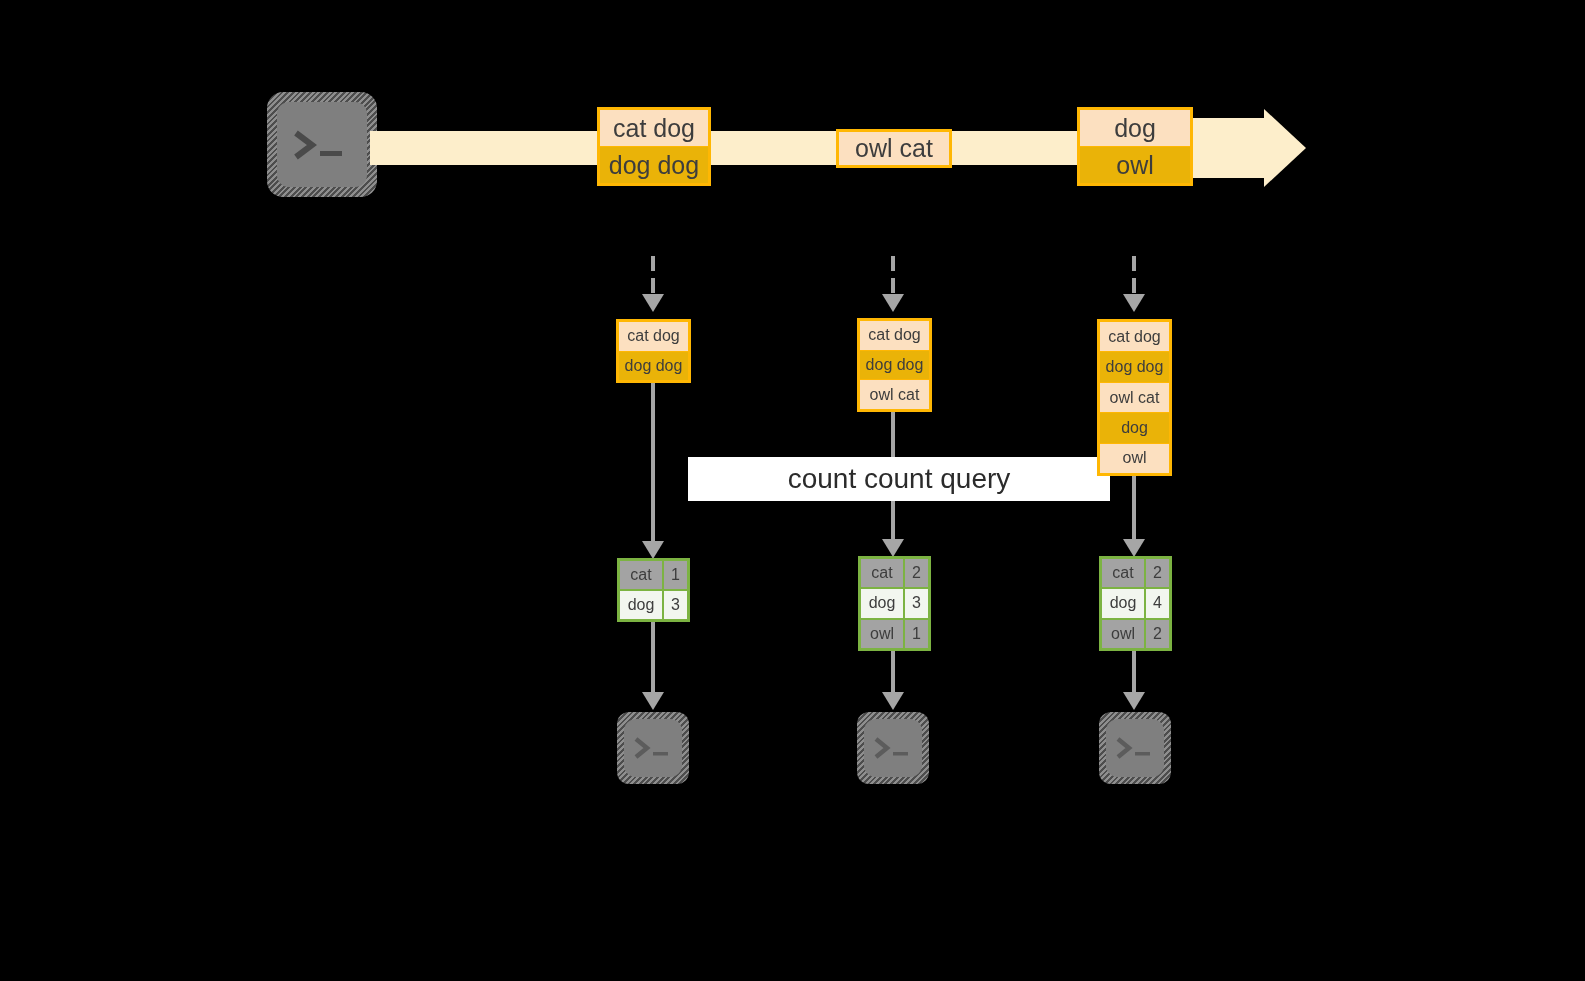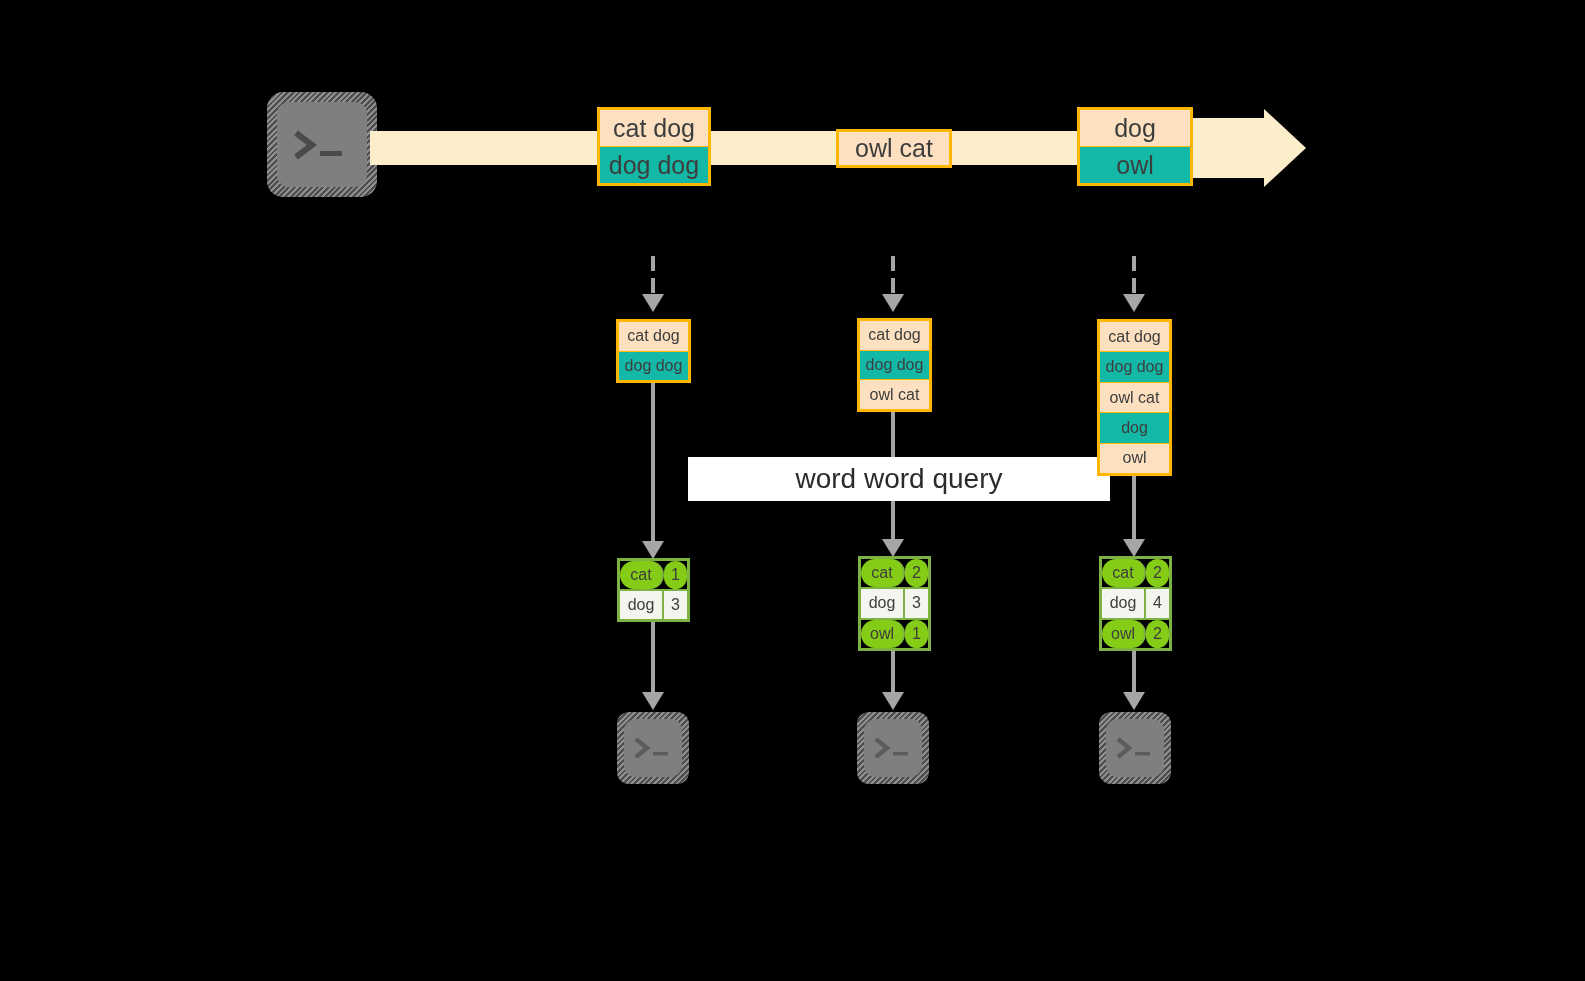--- a/index.html
+++ b/index.html
@@ -64,21 +64,21 @@
     flex: 1 1 auto;
     display: flex;
     align-items: center;
     justify-content: center;
     border-bottom: 1.5px solid #ffb703;
     color: #3d3d3d;
     white-space: nowrap;
   }
   .msgbox .cell:last-child { border-bottom: none; }
   .cell.shade-a { background: #fce0c0; }
-  .cell.shade-b { background: #14b8a6; }
+  .cell.shade-b { background: #eab308; }
 
   
   .msgbox.big { }
   .msgbox.big .cell { font-size: 25px; }
 
   
   .msgbox.small .cell { font-size: 16px; }
 
   
   .restable {
@@ -98,21 +98,21 @@
   .restable .key, .restable .val {
     display: flex;
     align-items: center;
     justify-content: center;
     font-size: 16px;
     color: #3d3d3d;
     box-sizing: border-box;
   }
   .restable .key { flex: 0 0 44px; border-right: 2px solid #7cb342; }
   .restable .val { flex: 1 1 auto; }
-  .row.shade-a .key, .row.shade-a .val { background: #84cc16; border-radius: 14px; }
+  .row.shade-a .key, .row.shade-a .val { background: #a3a3a3; }
   .row.shade-b .key, .row.shade-b .val { background: #f2f6ef; }
 
   
   .vline {
     position: absolute;
     width: 4px;
     background: #a6a6a6;
     z-index: 2;
   }
   .vline.dashed {
@@ -170,21 +170,21 @@
   <div class="msgbox big" style="left:836px; top:129px; width:116px; height:39px;">
     <div class="cell shade-a">owl cat</div>
   </div>
 
   <div class="msgbox big" style="left:1077px; top:107px; width:116px; height:79px;">
     <div class="cell shade-a">dog</div>
     <div class="cell shade-b">owl</div>
   </div>
 
   <div class="query-band" style="left:688px; top:457px; width:422px; height:44px;">
-    <span class="label">word word query</span>
+    <span class="label">count count query</span>
   </div>
 
   <div class="vline dashed" style="left:651px; top:256px; width:4px; height:42px;"></div>
   <div class="arrowhead" style="left:642px; top:294px;"></div>
 
   <div class="msgbox small" style="left:616px; top:319px; width:75px; height:64px;">
     <div class="cell shade-a">cat dog</div>
     <div class="cell shade-b">dog dog</div>
   </div>
 

